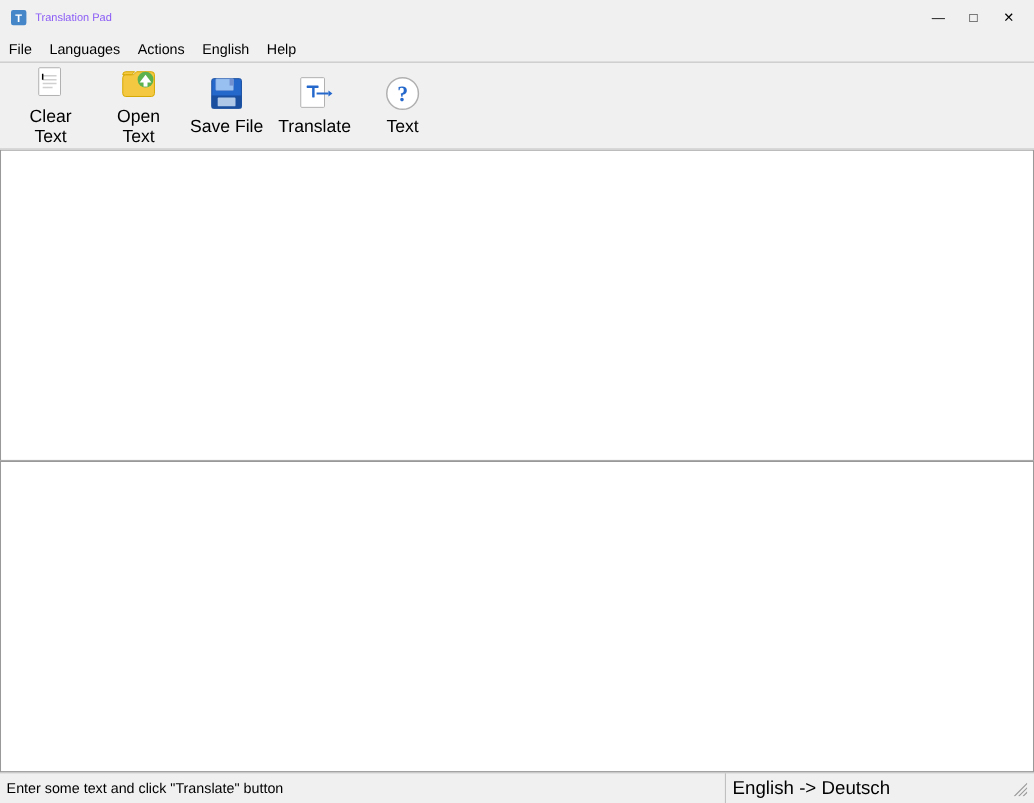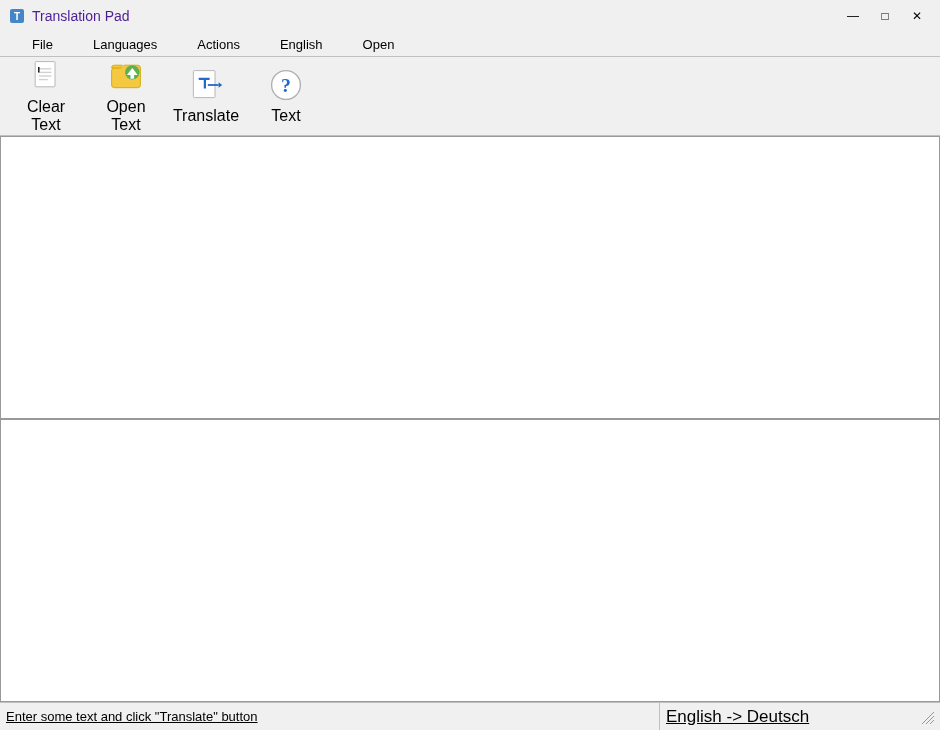--- a/index.html
+++ b/index.html
@@ -35,22 +35,22 @@
       align-items: center;
       gap: 6px;
     }
 
     .app-icon {
       width: 18px;
       height: 18px;
     }
 
     .title-bar-title {
-      font-size: 14px;
-      color: #4c1d95;
+      font-size: 10px;
+      color: #8b5cf6;
     }
 
     .title-bar-controls {
       display: flex;
       gap: 2px;
     }
 
     .title-btn {
       width: 30px;
       height: 20px;
@@ -71,21 +71,20 @@
       padding: 2px 0;
       height: 24px;
       align-items: center;
     }
 
     .menu-item {
       padding: 2px 8px;
       cursor: pointer;
       font-size: 13px;
       color: #000;
-      margin-left: 24px;
     }
 
     
     .toolbar {
       display: flex;
       background: #f0f0f0;
       padding: 4px 6px;
       border-top: 1px solid #c0c0c0;
       border-bottom: 1px solid #c0c0c0;
       gap: 0;
@@ -150,21 +149,20 @@
       color: #000;
     }
 
     
     .status-bar {
       display: flex;
       height: 28px;
       background: #f0f0f0;
       border-top: 1px solid #c0c0c0;
       align-items: center;
-      text-decoration: underline;
     }
 
     .status-left {
       flex: 1;
       padding: 0 6px;
       font-size: 13px;
       color: #000;
       border-right: 1px solid #c0c0c0;
       height: 100%;
       display: flex;
@@ -218,21 +216,21 @@
     <button class="title-btn">□</button>
     <button class="title-btn close-btn">✕</button>
   </div>
 </div>
 
 <div class="menu-bar">
   <span class="menu-item">File</span>
   <span class="menu-item">Languages</span>
   <span class="menu-item">Actions</span>
   <span class="menu-item">English</span>
-  <span class="menu-item">Open</span>
+  <span class="menu-item">Help</span>
 </div>
 
 <div class="toolbar">
 
   <button class="toolbar-btn">
     <div class="toolbar-icon icon-clear">
       <svg viewBox="0 0 40 40" xmlns="http://www.w3.org/2000/svg">
 
         <rect x="8" y="4" width="22" height="28" rx="1" fill="white" stroke="#b0b0b0" stroke-width="1"></rect>
         <line x1="12" y1="12" x2="26" y2="12" stroke="#d0d0d0" stroke-width="1.5"></line>
@@ -255,20 +253,36 @@
         <path d="M7 11 L13 11 L16 8 L7 8 Q4 8 4 11 Z" fill="#f5c842" stroke="#d4a800" stroke-width="1"></path>
 
         <circle cx="27" cy="16" r="8" fill="#4caf50" opacity="0.9"></circle>
         <polygon points="27,11 33,19 21,19" fill="white"></polygon>
         <rect x="25" y="18" width="4" height="5" fill="white"></rect>
       </svg>
     </div>
     <span class="toolbar-btn-label">Open Text</span>
   </button>
 
+  <button class="toolbar-btn">
+    <div class="toolbar-icon icon-save">
+      <svg viewBox="0 0 40 40" xmlns="http://www.w3.org/2000/svg">
+
+        <rect x="5" y="5" width="30" height="30" rx="2" fill="#2468cc" stroke="#1a4fa0" stroke-width="1"></rect>
+
+        <rect x="9" y="5" width="18" height="12" rx="1" fill="#98c0f0" stroke="#7090d0" stroke-width="0.5"></rect>
+
+        <rect x="5" y="22" width="30" height="13" rx="0" fill="#1a4fa0"></rect>
+        <rect x="11" y="24" width="18" height="9" rx="1" fill="#b0c8e8"></rect>
+
+        <rect x="23" y="5" width="4" height="7" rx="0" fill="#7090d0"></rect>
+      </svg>
+    </div>
+    <span class="toolbar-btn-label">Save File</span>
+  </button>
 
   <button class="toolbar-btn">
     <div class="toolbar-icon icon-translate">
       <svg viewBox="0 0 40 40" xmlns="http://www.w3.org/2000/svg">
 
         <rect x="6" y="4" width="24" height="30" rx="1" fill="white" stroke="#b0b0b0" stroke-width="1"></rect>
 
         <rect x="12" y="12" width="12" height="2.5" rx="0.5" fill="#2468cc"></rect>
         <rect x="17.5" y="14" width="2.5" height="10" rx="0.5" fill="#2468cc"></rect>
 

